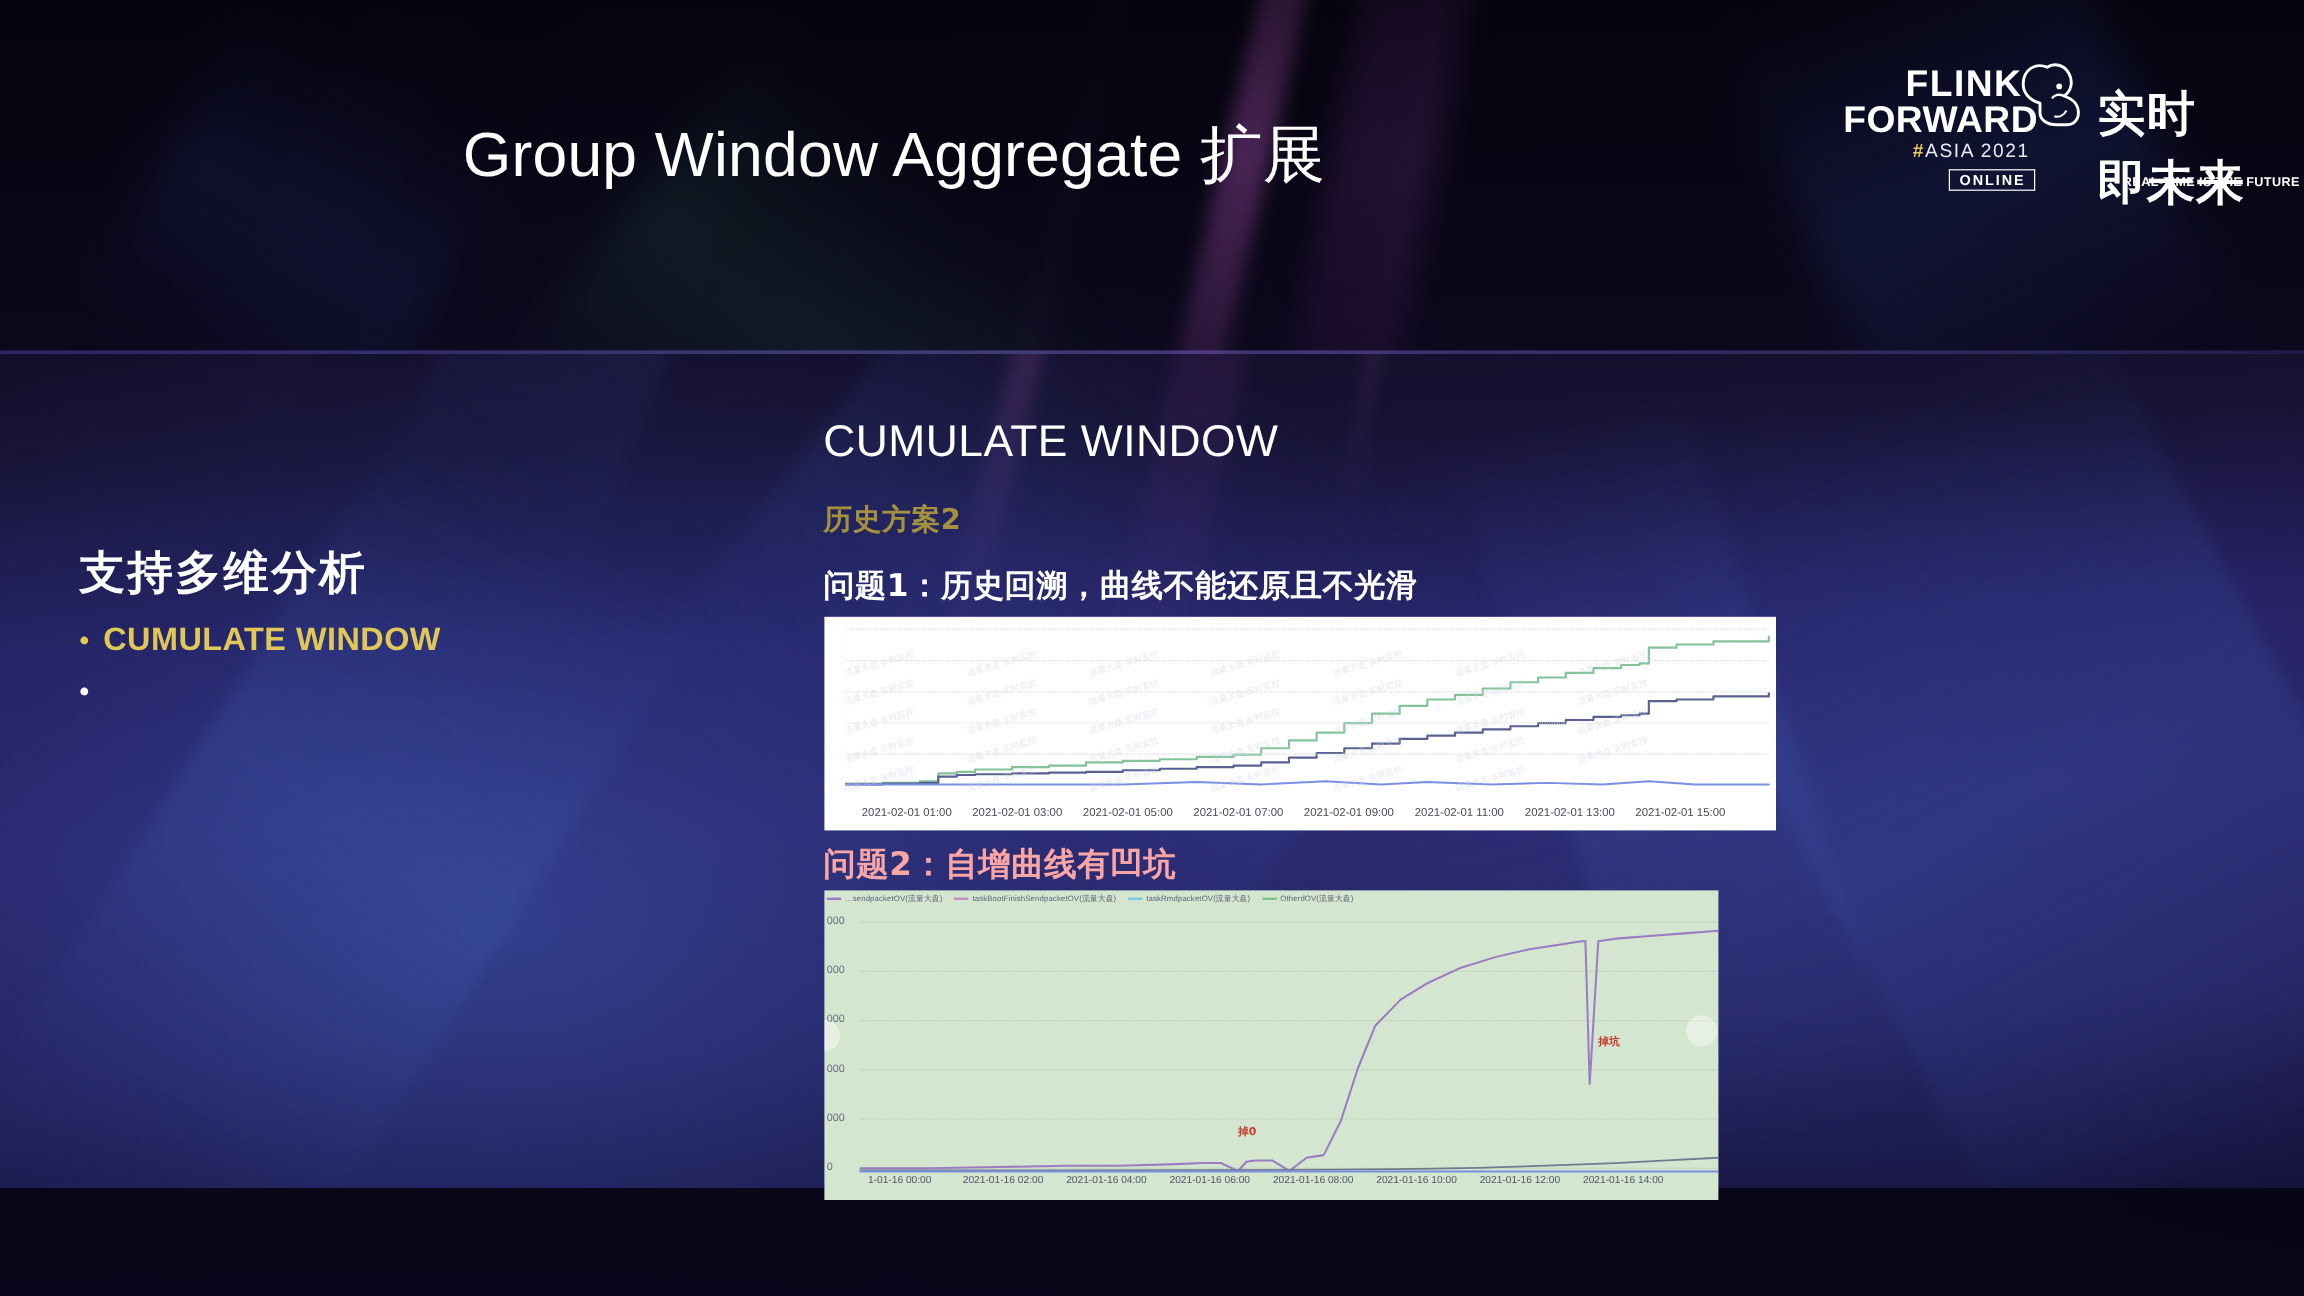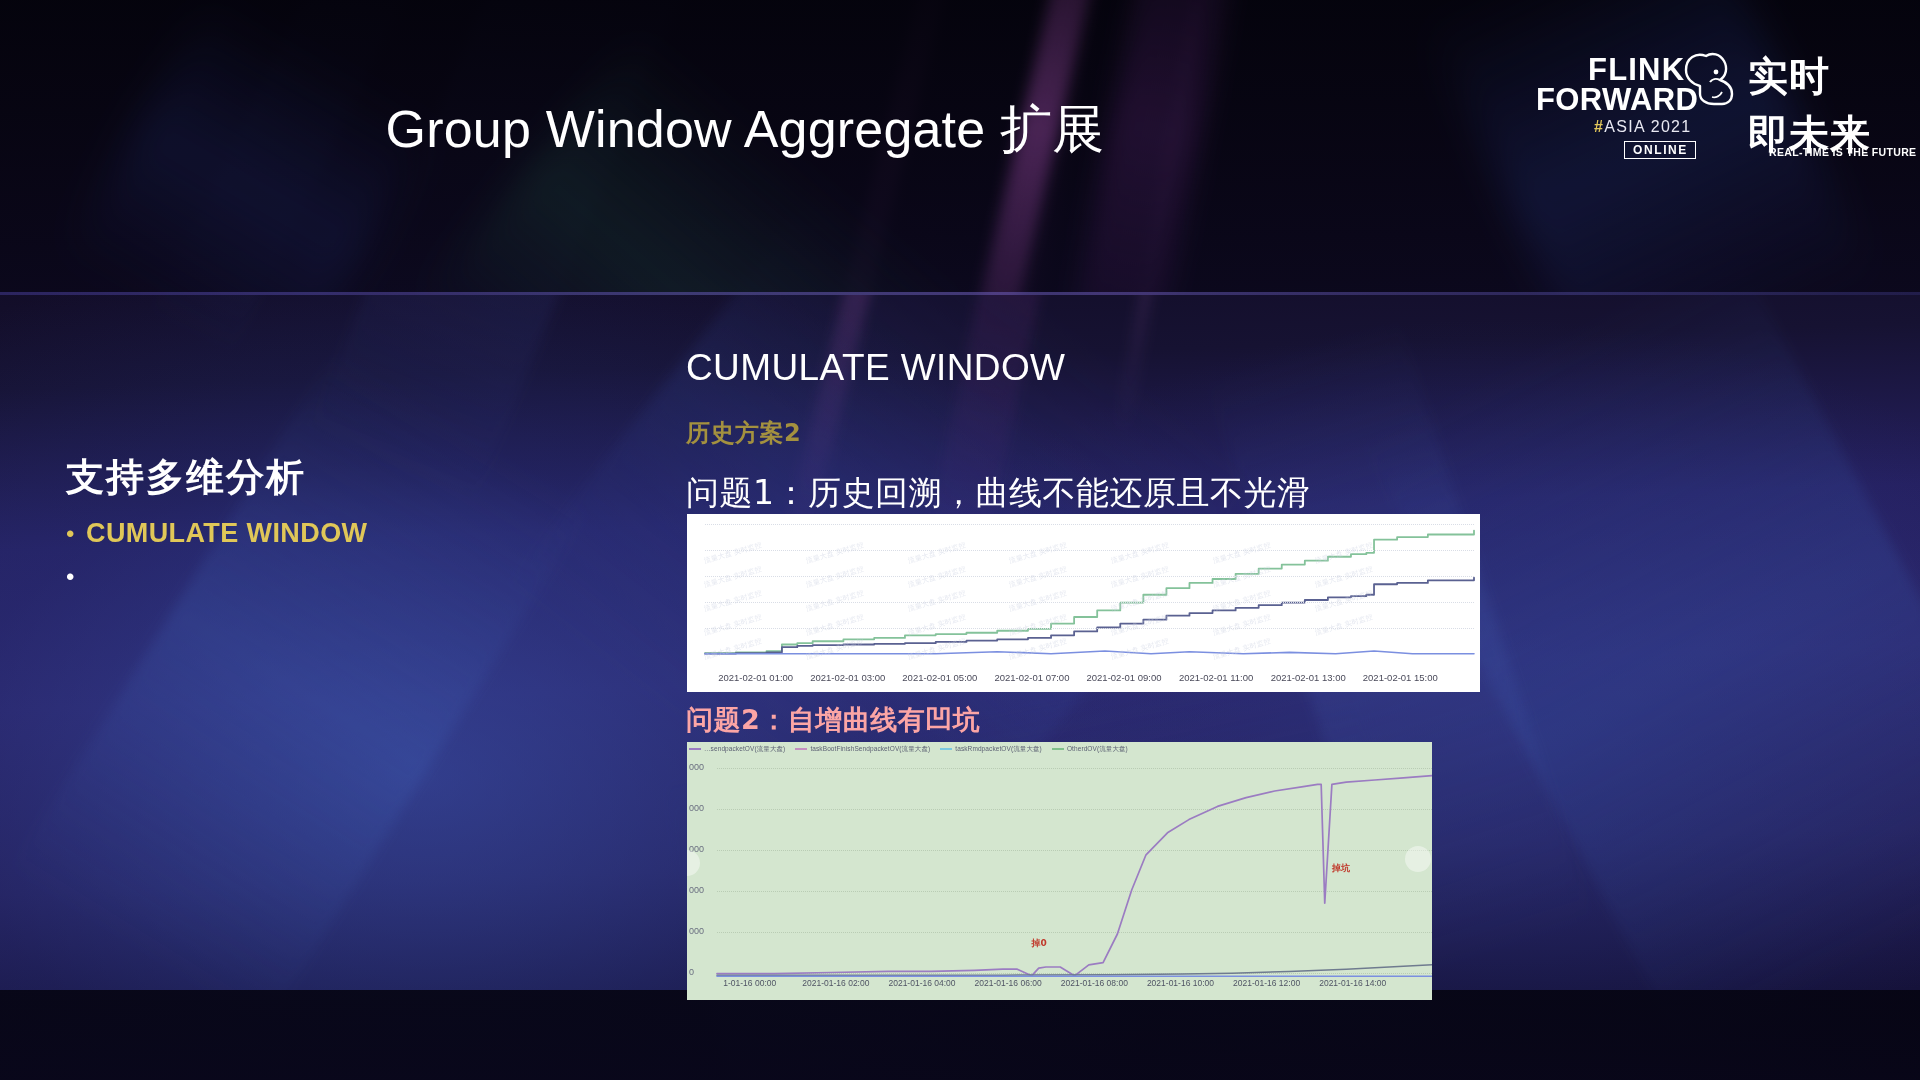--- a/index.html
+++ b/index.html
@@ -99,21 +99,21 @@
   }
   .logo-asia .hash { color:#e3c85c; font-weight:700; }
   .logo-online {
     position:absolute; left:72px; top:89px; font-size:12px; font-weight:700; color:#fff;
     letter-spacing:1.6px; line-height:1; border:1.5px solid #fff; padding:2px 7px 2px 8px;
   }
   .squirrel { position:absolute; left:124px; top:-4px; width:64px; height:60px; }
   .logo-right { position:absolute; left:196px; top:-2px; width:140px; height:118px; }
   .cn-top, .cn-bot {
     position:absolute; left:0; font-family:"DejaVu Sans","Liberation Sans",sans-serif;
-    font-weight:700; font-size:40px; color:#fff; line-height:1; letter-spacing:1px;
+    font-weight:700; font-size:40px; color:#fff; line-height:1; letter-spacing:1px;margin-top:19px;
   }
   .cn-top { top:6px; }
   .cn-bot { top:64px; }
   .logo-tag {
     position:absolute; left:1px; top:96px; font-size:10.5px; font-weight:700; color:#fff;
     letter-spacing:0.35px; white-space:nowrap;padding-left:20px;
   }
 
   
   .left-col { position:absolute; left:66px; top:455px; width:540px; }
@@ -138,21 +138,21 @@
   
   .right-col { position:absolute; left:686px; top:348px; width:820px; }
   .rc-title {
     font-size:37px; font-weight:400; color:#ffffff; letter-spacing:0.4px; line-height:1.1;
   }
   .rc-sub {
     margin-top:28px; font-size:24px; font-weight:700; color:#a4913f; letter-spacing:0.5px;
     font-family:"DejaVu Sans","Liberation Sans",sans-serif;
   }
   .rc-q1 {
-    margin-top:22px; font-size:33px; font-weight:400; color:#ffffff; letter-spacing:0.5px;
+    margin-top:22px; font-size:26px; font-weight:700; color:#ffffff; letter-spacing:0.5px;
     font-family:"DejaVu Sans","Liberation Sans",sans-serif;
   }
   .rc-q2 {
     position:absolute; left:686px; top:702px; font-size:27px; font-weight:700; color:#fca5a5;
     letter-spacing:0.5px; font-family:"DejaVu Sans","Liberation Sans",sans-serif;
   }
 
   
   .chart1 {
     position:absolute; left:687px; top:514px; width:793px; height:178px;

